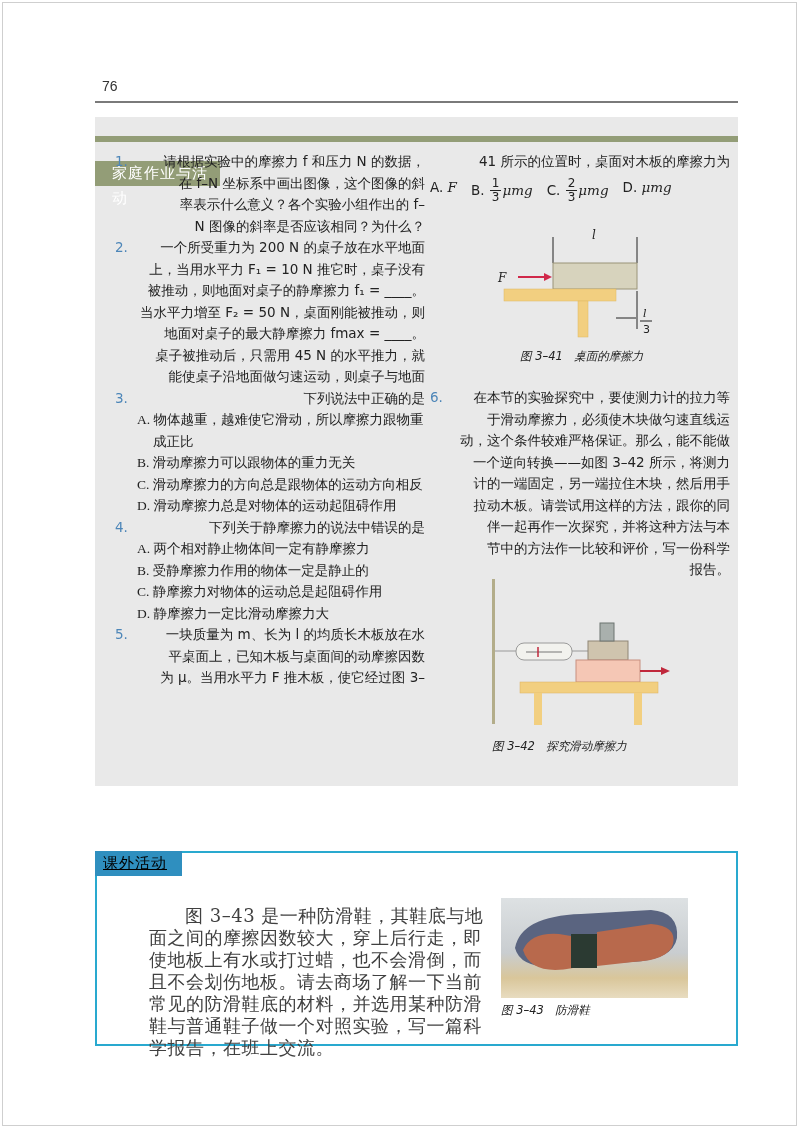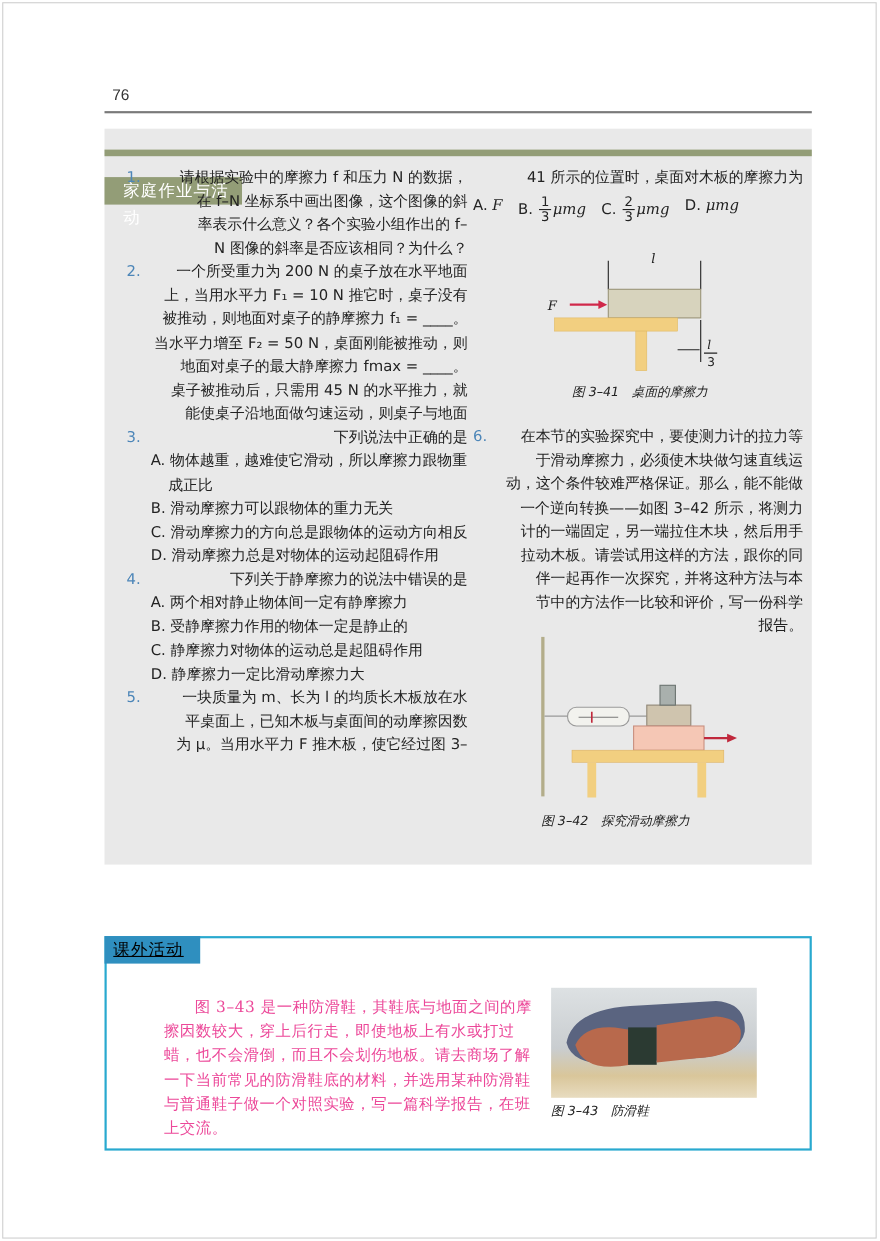--- a/index.html
+++ b/index.html
@@ -13,34 +13,34 @@
     .hw-title-bar { position: absolute; left: 0; top: 0; width: 100%; height: 25px; }
     .hw-title-tab { position: absolute; left: 0; top: 0; width: 125px; height: 25px; background: #939d77; color: #fff; font-size: 15px; line-height: 25px; padding-left: 17px; letter-spacing: 1px; margin-top: 44px; }
     .hw-title-line { position: absolute; left: 0; top: 19px; width: 100%; height: 6px; background: #939d77; }
 
     .col { position: absolute; font-size: 13.5px; line-height: 21.5px; color: #222; }
     .col-left { left: 20px; top: 34px; width: 310px; }
     .col-right { left: 335px; top: 34px; width: 300px; }
 
     .q { position: relative; padding-left: 22px; }
     .qnum { position: absolute; left: 0; top: 0; color: #4d86b8; }
-    .opt { position: relative; padding-left: 38px; text-indent: -16px; }
+    .opt { position: relative; padding-left: 38px; text-indent: -16px; font-family: Liberation Serif, serif; }
     .q-line { display: block; text-align: right; }
     i.m { font-family: "DejaVu Serif", serif; font-style: italic; }
 
     .opts-row { display: flex; gap: 14px; align-items: flex-start; margin-top: 4px; padding-left: 0; }
     .frac { display: inline-flex; flex-direction: column; align-items: center; vertical-align: middle; font-size: 12px; line-height: 13px; margin: 0 1px; }
     .frac .num { border-bottom: 1px solid #222; padding: 0 2px; }
 
     .fig { position: absolute; }
     .fig-caption { position: absolute; font-size: 11.5px; color: #222; white-space: nowrap; font-style: italic; }
 
     .activity-box { position: absolute; left: 95px; top: 851px; width: 643px; height: 195px; border: 2px solid #29a9cf; background: #fff; }
     .activity-tab { position: absolute; left: -2px; top: -2px; width: 87px; height: 25px; background: #2f8fbf; color: #000000; font-size: 15px; line-height: 25px; padding-left: 8px; letter-spacing: 1px; text-decoration: underline; }
-    .activity-text { position: absolute; left: 52px; top: 52px; width: 345px; font-family: "DejaVu Serif", serif; font-size: 14px; line-height: 22px; color: #ec4899; text-indent: 2em; letter-spacing: 0.5px; }
+    .activity-text { position: absolute; left: 52px; top: 52px; width: 345px; font-family: "DejaVu Serif", serif; font-size: 18px; line-height: 22px; color: #404040; text-indent: 2em; letter-spacing: 0.5px; }
     .shoe-photo { position: absolute; left: 404px; top: 45px; width: 187px; height: 100px; background: linear-gradient(180deg, #dde1e3 0%, #c9cdd0 55%, #d9c69a 80%, #e8dcc0 100%); overflow: hidden; }
     .shoe-caption { position: absolute; left: 404px; top: 150px; font-size: 11.5px; }
   </style>
 </head>
 <body>
 
 <div class="page-frame"></div>
 <div class="page-number">76</div>
 <div class="header-rule"></div>
 

